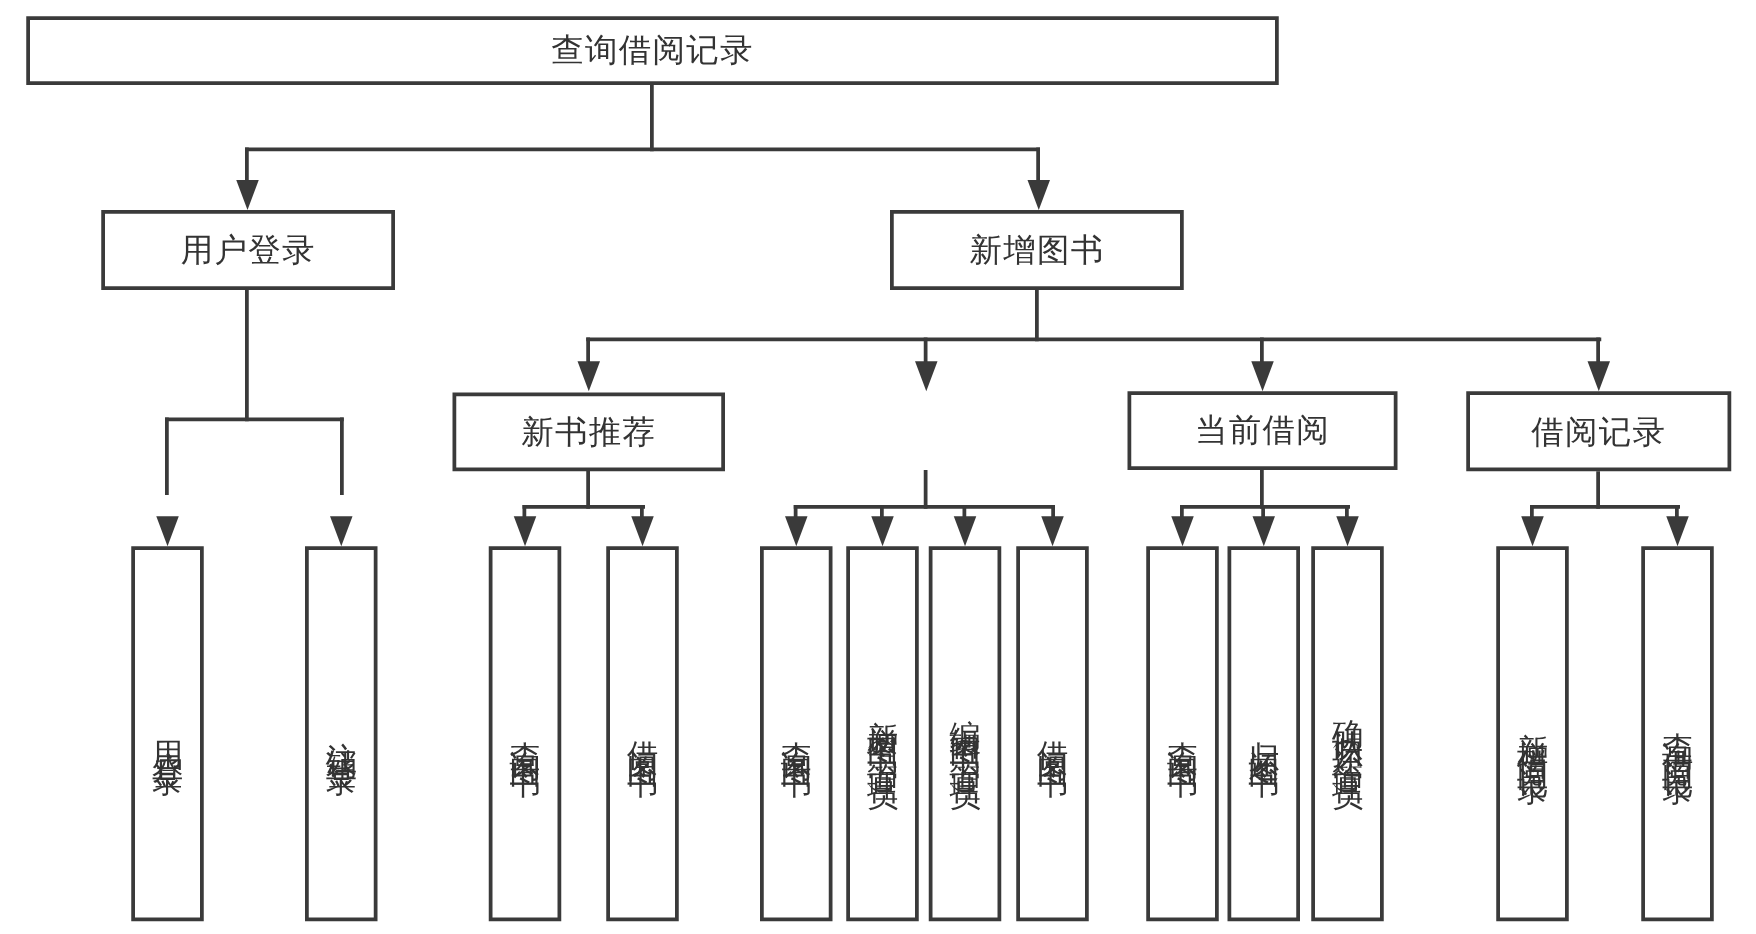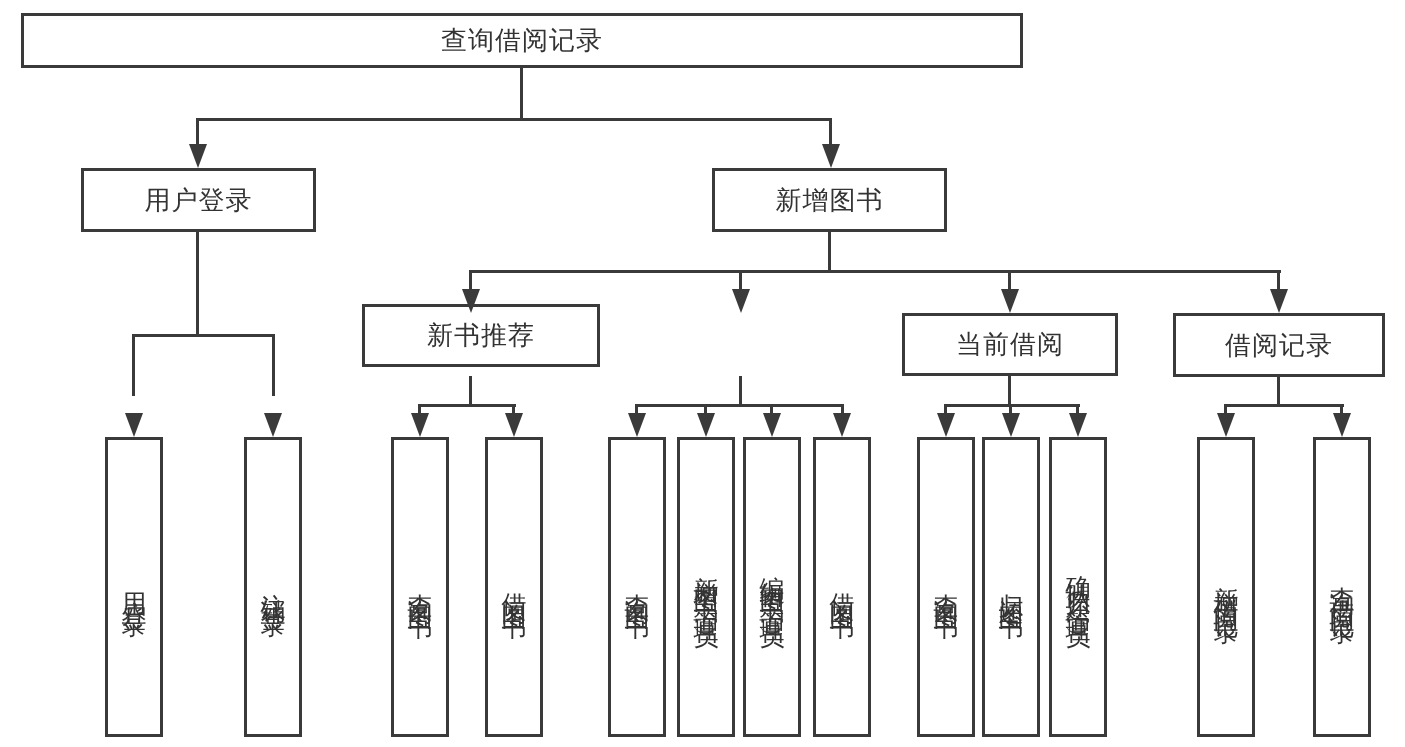--- a/index.html
+++ b/index.html
@@ -70,21 +70,21 @@
 <body>
 
 <div class="canvas">
 
   <div class="box" style="left:21px;top:13px;width:1002px;height:55px">查询借阅记录</div>
 
   <div class="box" style="left:81px;top:168px;width:235px;height:64px">用户登录</div>
 
   <div class="box" style="left:712px;top:168px;width:235px;height:64px">新增图书</div>
 
-  <div class="box" style="left:362px;top:304px;width:238px;height:63px">新书推荐</div>
+  <div class="box" style="left:362px;top:314px;width:218px;height:63px">新书推荐</div>
 
 
   <div class="box" style="left:1173px;top:313px;width:212px;height:64px">借阅记录</div>
 
   <div class="box" style="left:902px;top:313px;width:216px;height:63px">当前借阅</div>
 
   <div class="vbox" style="left:105px">
     <span class="vtext">用户登录</span>
   </div>
   <div class="vbox" style="left:244px">

